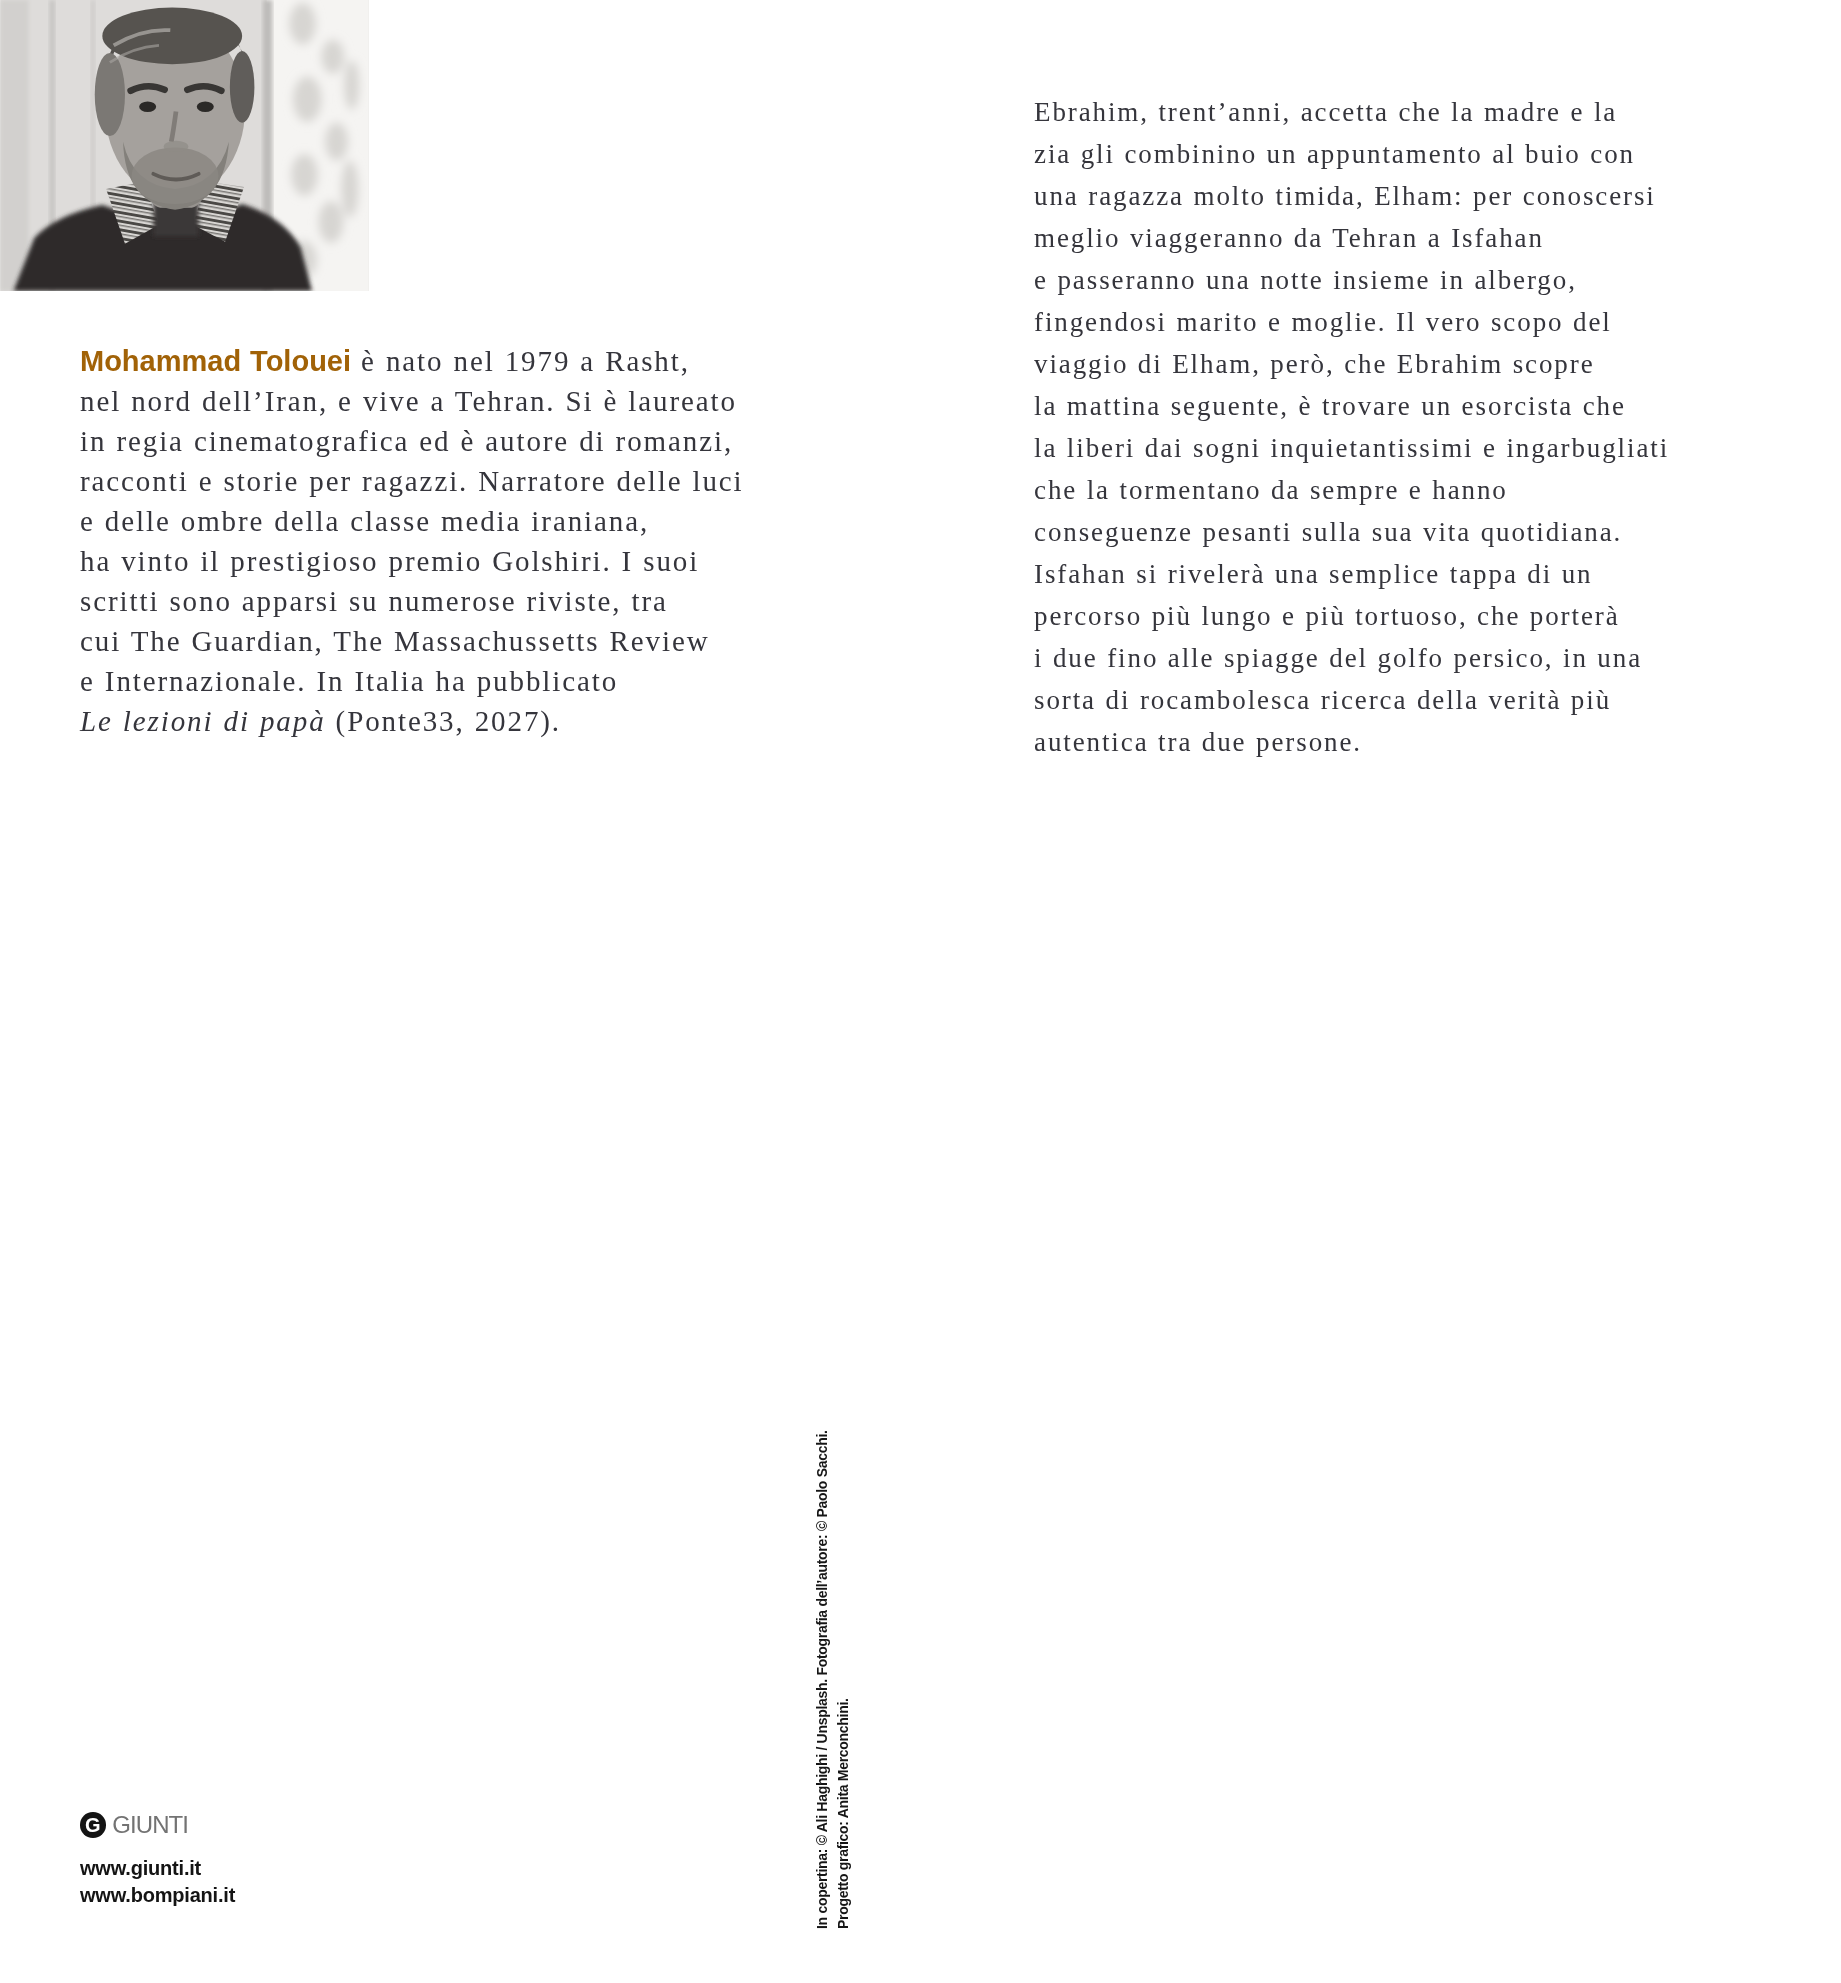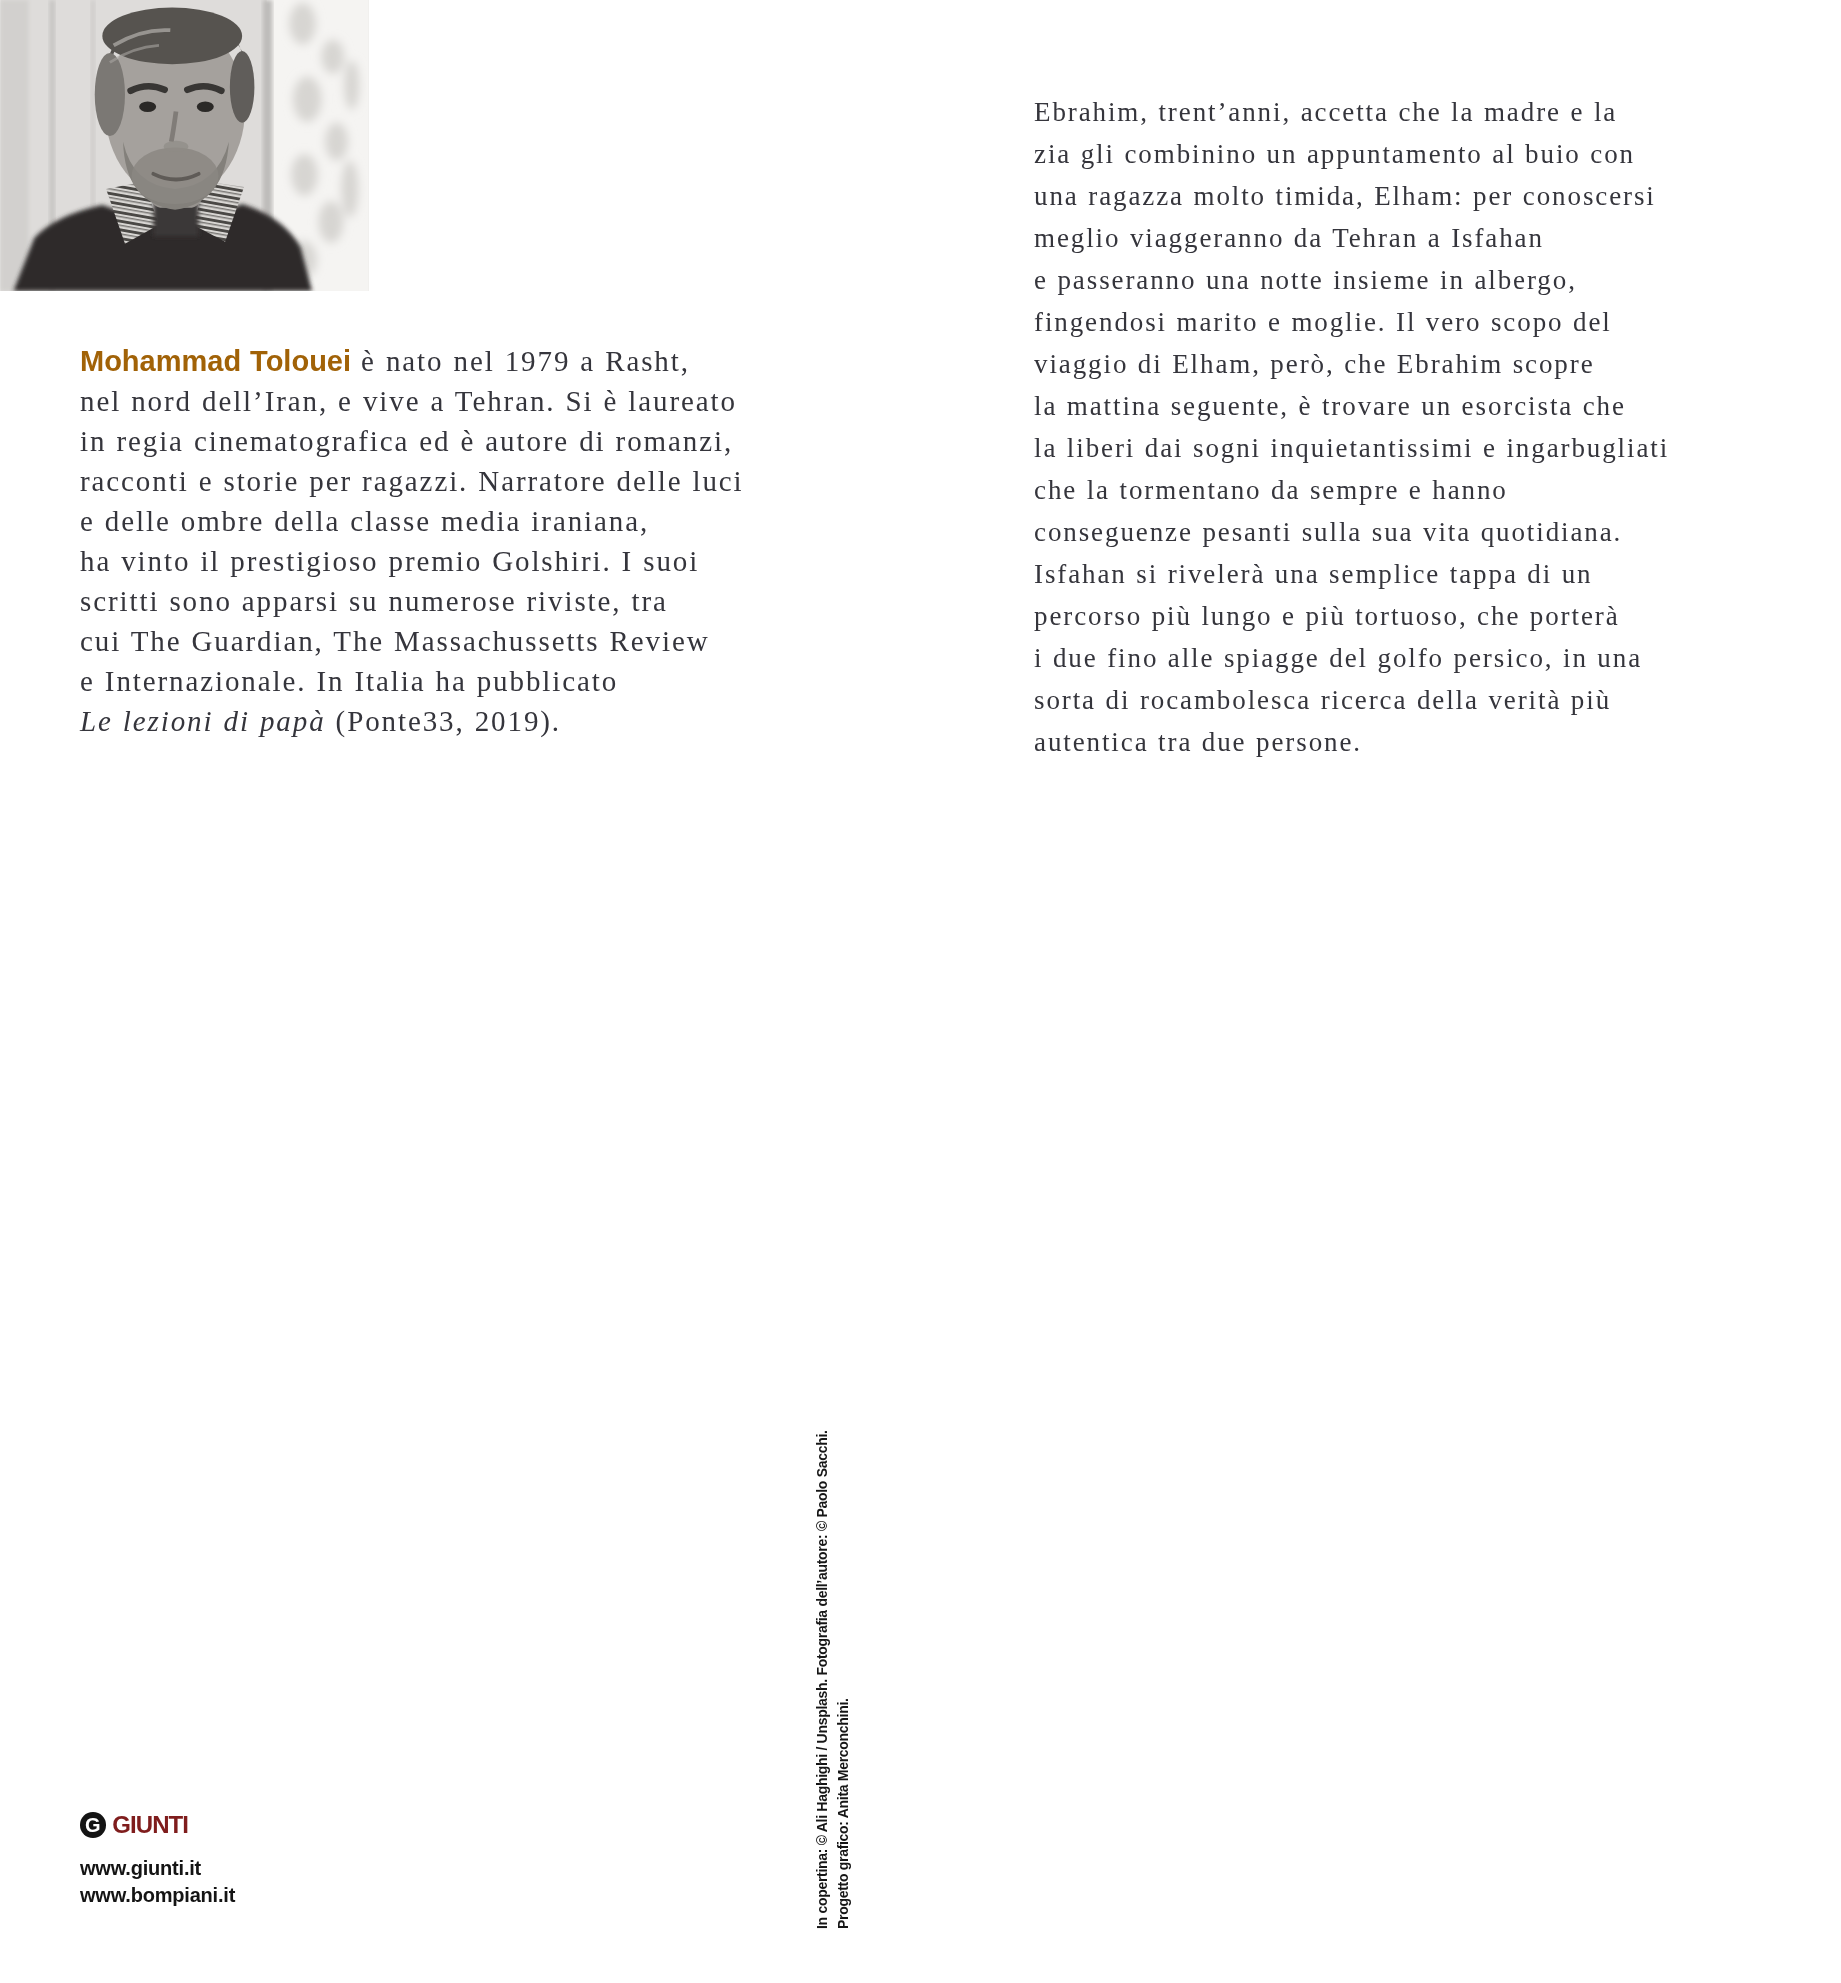--- a/index.html
+++ b/index.html
@@ -62,22 +62,22 @@
   
   .publisher { position: absolute; left: 80px; top: 1811px; }
   .logo-row { display: flex; align-items: center; gap: 6.6px; }
   .logo-circle {
     width: 25.6px; height: 25.6px; border-radius: 50%;
     background: #141414; color: #ffffff;
     display: flex; align-items: center; justify-content: center;
     font-weight: bold; font-size: 20px; line-height: 1;
   }
   .logo-word {
-    font-size: 24px; font-weight: bold; letter-spacing: -0.9px;
-    color: #7f1d1d;
+    font-size: 24px; font-weight: normal; letter-spacing: -0.9px;
+    color: #737373;
   }
   .websites {
     margin-top: 16px;
     font-size: 20px; font-weight: bold; line-height: 26.5px;
     letter-spacing: -0.2px;
     color: #141414;
   }
 </style>
 </head>
 <body>
@@ -160,21 +160,21 @@
 
   <p class="bio"><span class="author-name">Mohammad Tolouei</span><span> è nato nel 1979 a Rasht,
 nel nord dell’Iran, e vive a Tehran. Si è laureato
 in regia cinematografica ed è autore di romanzi,
 racconti e storie per ragazzi. Narratore delle luci
 e delle ombre della classe media iraniana,
 ha vinto il prestigioso premio Golshiri. I suoi
 scritti sono apparsi su numerose riviste, tra
 cui The Guardian, The Massachussetts Review
 e Internazionale. In Italia ha pubblicato
-</span><em class="book-title">Le lezioni di papà</em><span> (Ponte33, 2019).</span></p>
+</span><em class="book-title">Le lezioni di papà</em><span> (Ponte33, 2027).</span></p>
 
   <p class="synopsis">Ebrahim, trent’anni, accetta che la madre e la
 zia gli combinino un appuntamento al buio con
 una ragazza molto timida, Elham: per conoscersi
 meglio viaggeranno da Tehran a Isfahan
 e passeranno una notte insieme in albergo,
 fingendosi marito e moglie. Il vero scopo del
 viaggio di Elham, però, che Ebrahim scopre
 la mattina seguente, è trovare un esorcista che
 la liberi dai sogni inquietantissimi e ingarbugliati

